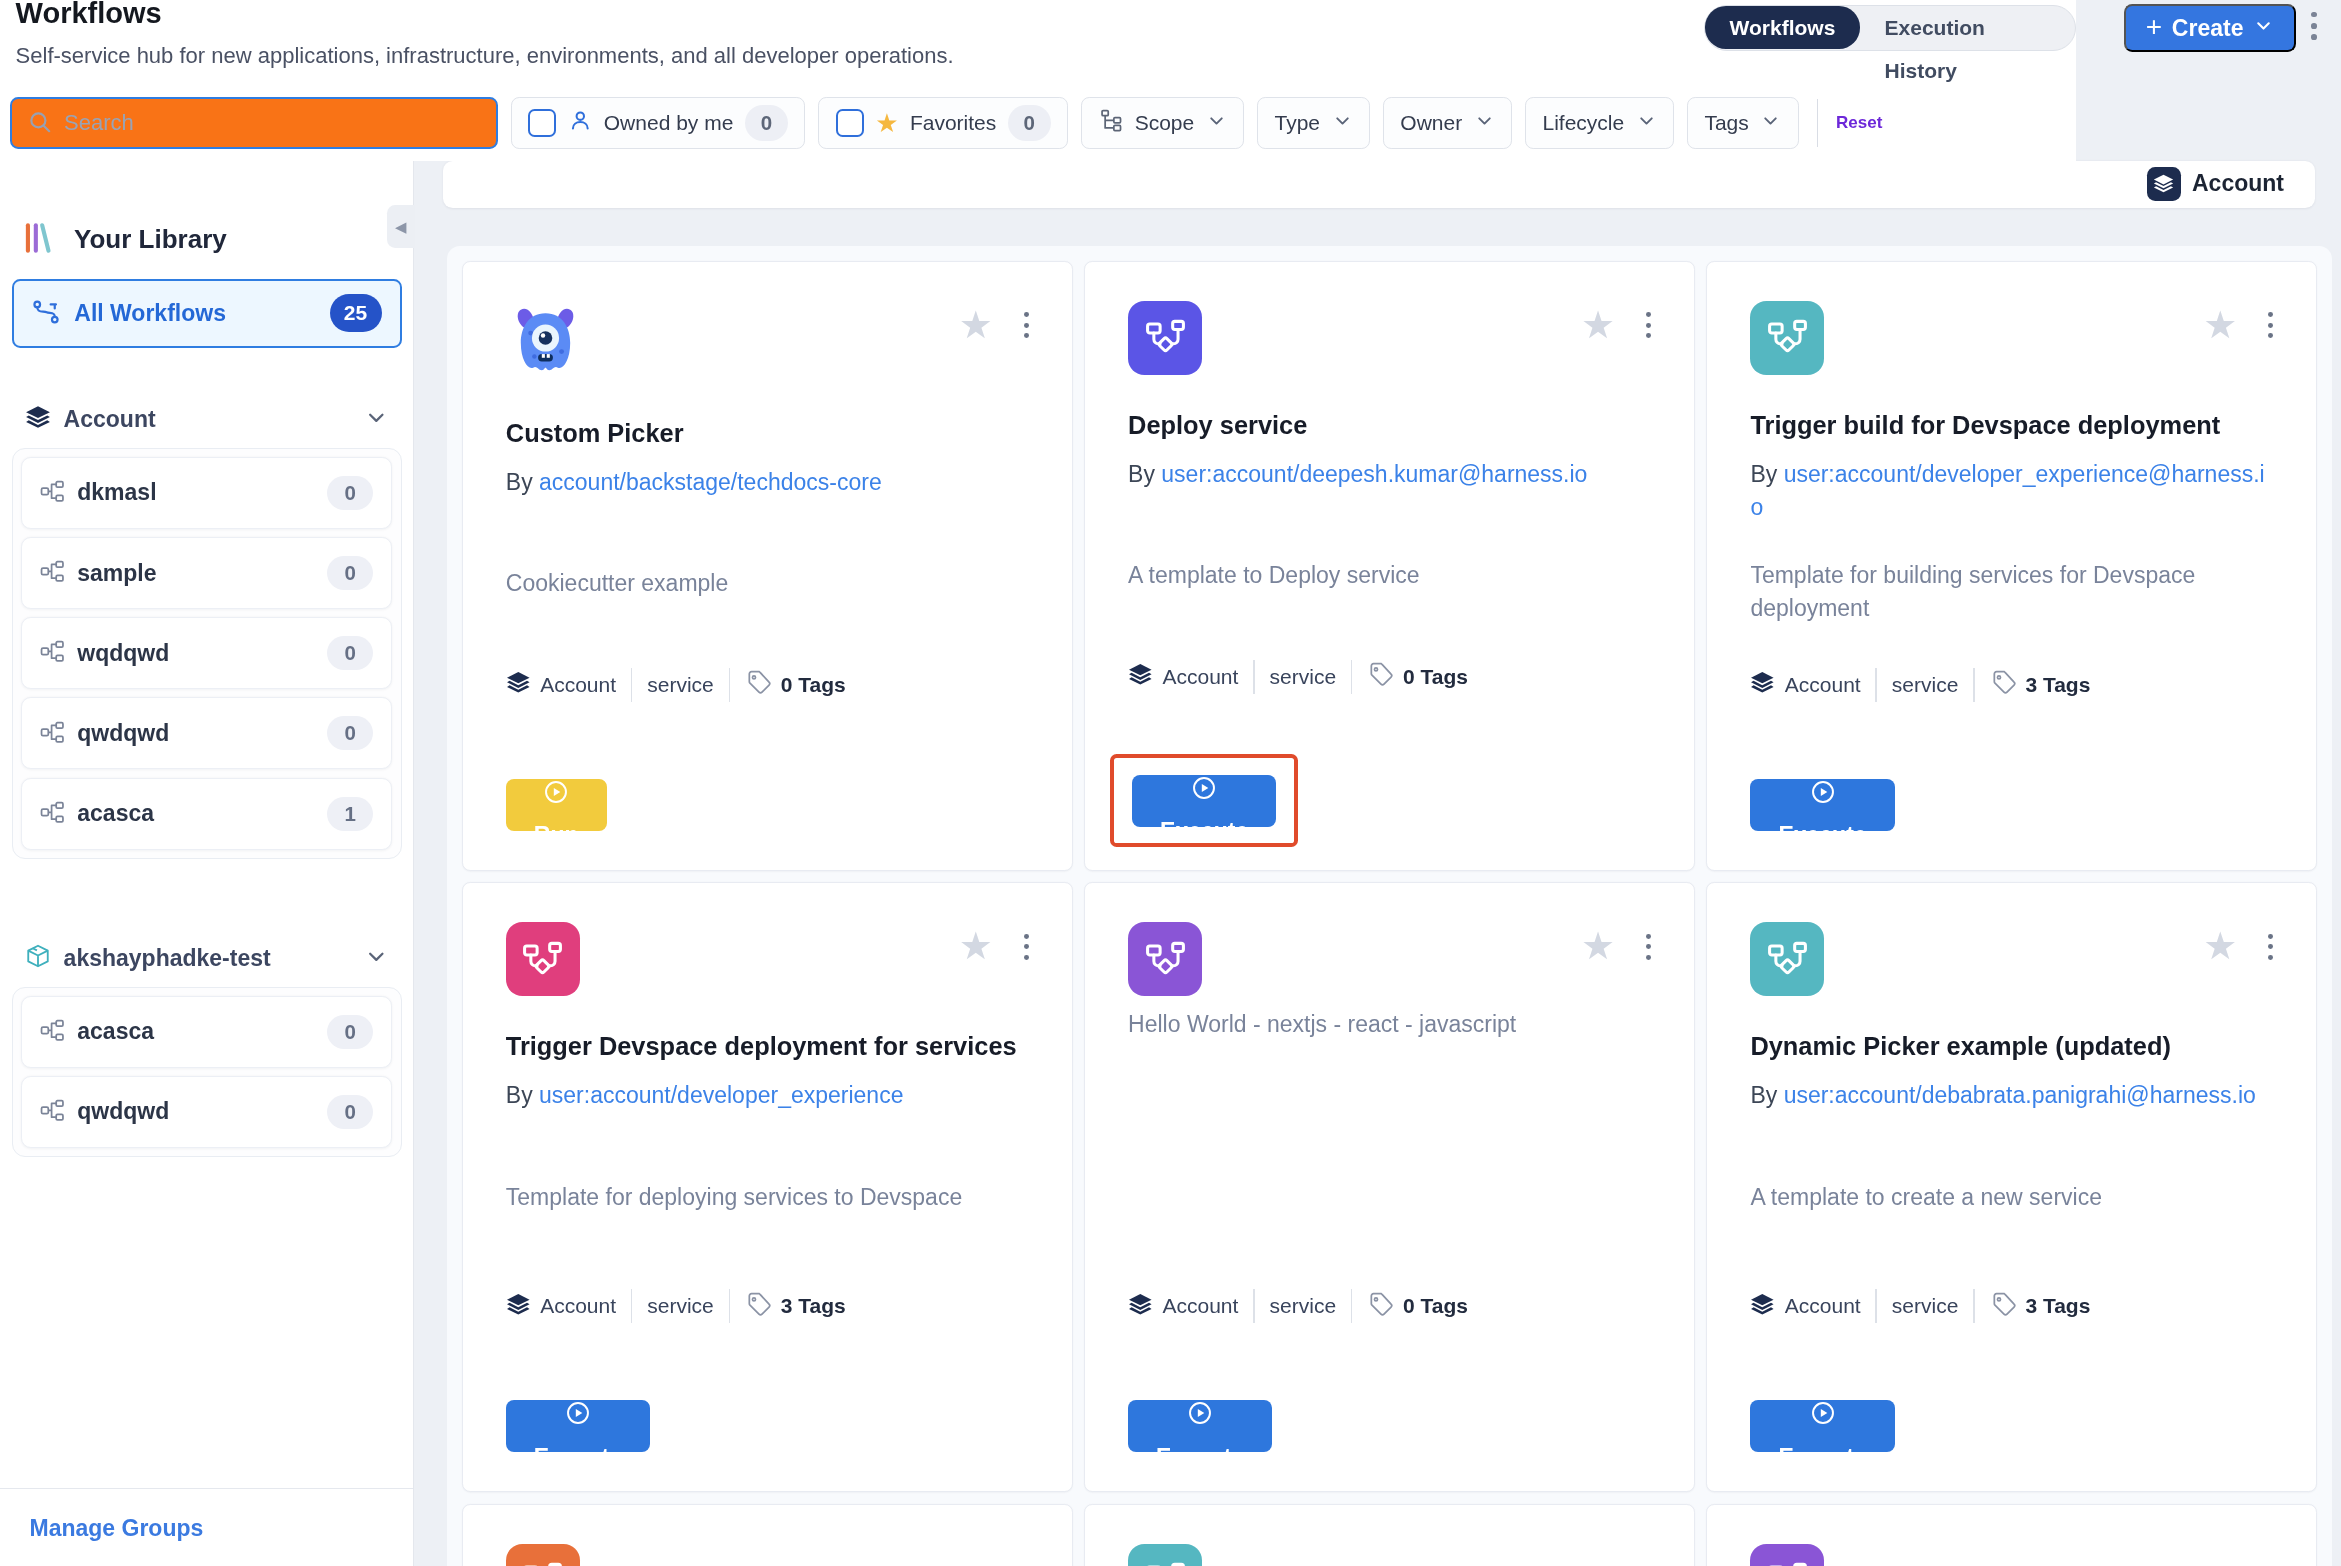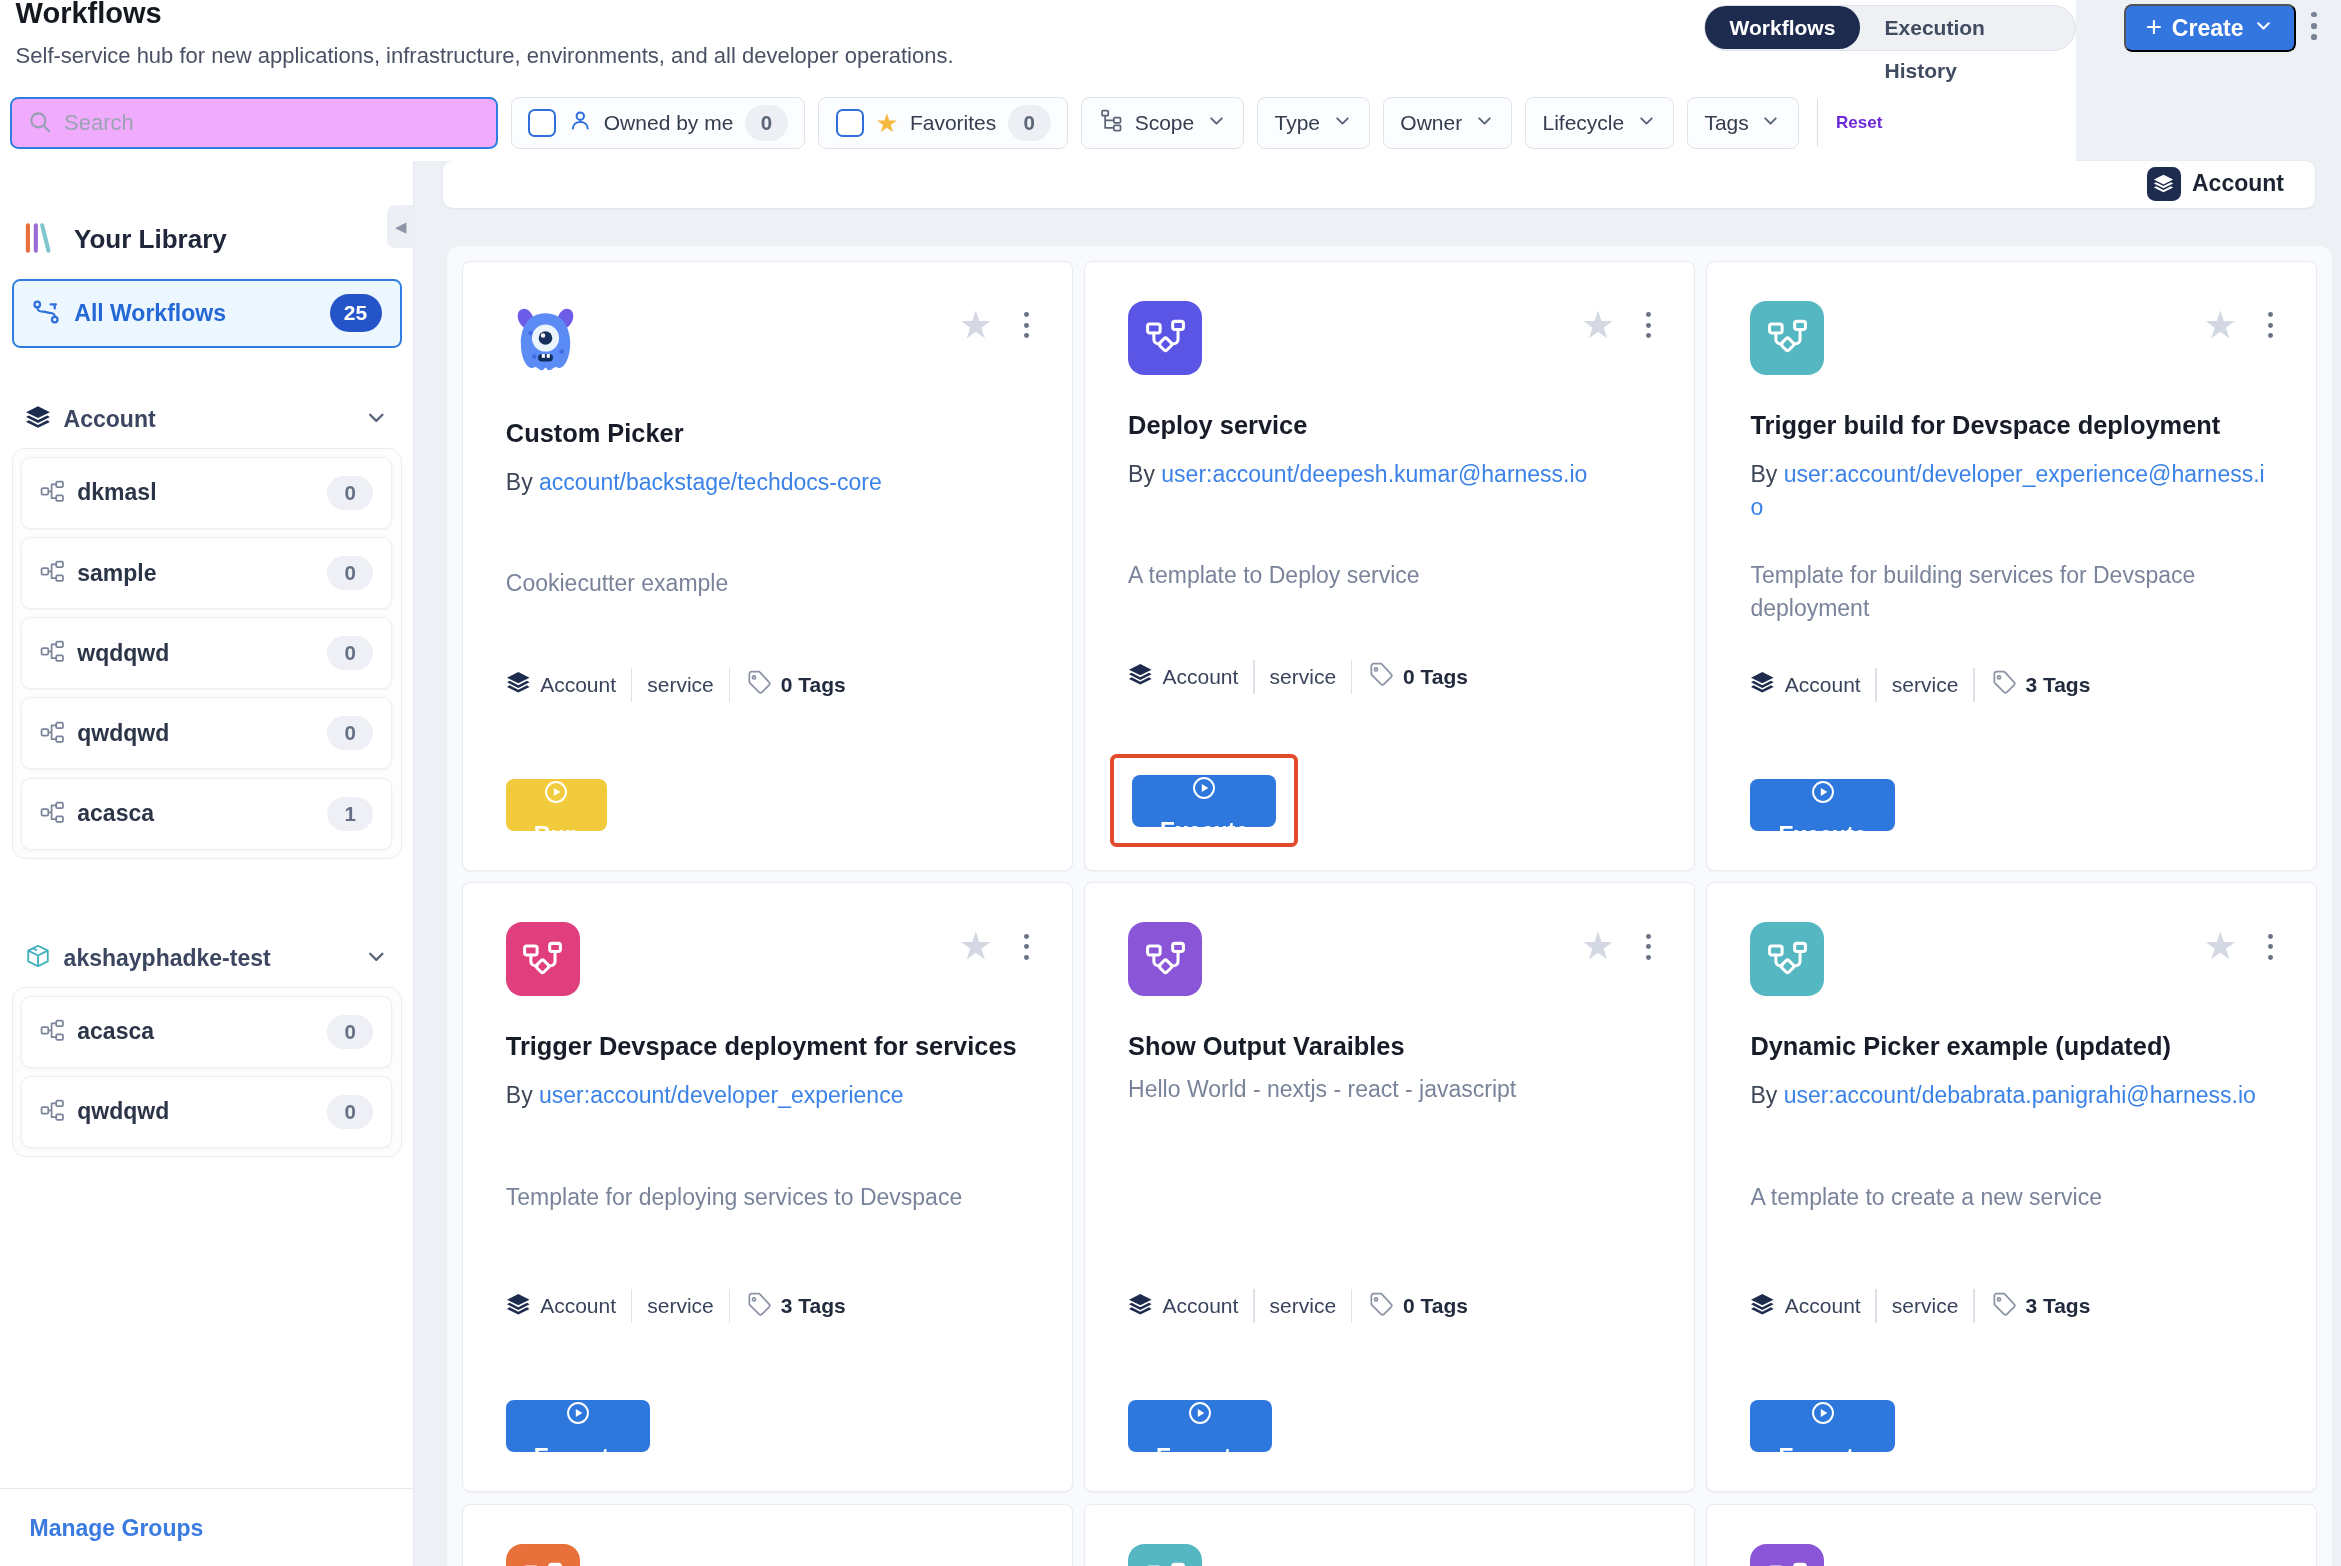--- a/index.html
+++ b/index.html
@@ -17,21 +17,21 @@
   .seg.inactive { color:#414c61; }
   .create-btn { position:absolute; left:2124px; top:4.1px; height:48px; background:#3476e0; border-radius:8.2px;
     display:flex; align-items:center; gap:9.8px; padding:0 19.7px; color:#fff; font-size:23px; font-weight:700; }
   .plus { font-size:28px; font-weight:400; line-height:1; margin-top:-2.5px; }
   .kebab { display:flex; flex-direction:column; gap:5.7px; }
   .kebab i { width:5.7px; height:5.7px; border-radius:50%; background:#7b8496; }
   .kebab-top { position:absolute; left:2311px; top:11.5px; }
 
   
   .filters { position:absolute; left:9.8px; top:97px; display:flex; align-items:center; gap:13px; }
-  .search-box { width:488px; height:52px; border:2.5px solid #2f7de1; border-radius:8.2px; background:#f0abfc;
+  .search-box { width:488px; height:52px; border:2.5px solid #2f7de1; border-radius:8.2px; background:#f97316;
     display:flex; align-items:center; gap:11.5px; padding:0 14.8px; }
   .search-box input { border:none; outline:none; background:transparent; font-size:22px; color:#394357; width:100%;
     font-family:"Liberation Sans", sans-serif; }
   .search-box input::placeholder { color:#9aa3b5; }
   .chip { height:52px; border:1.6px solid #dfe3ea; border-radius:8.2px; background:#fcfdfe;
     display:flex; align-items:center; gap:11.5px; padding:0 16.4px; font-size:21px; color:#343c4e; font-weight:400; }
   .checkbox { width:28px; height:28px; border:2.5px solid #2f6fdb; border-radius:6.6px; background:#fff; }
   .count-badge { min-width:43px; height:36px; border-radius:18px; background:#edeff5; color:#5d6678;
     font-weight:700; font-size:20.5px; display:flex; align-items:center; justify-content:center; padding:0 9.8px; }
   .fav-star { color:#f5b840; font-size:26px; line-height:1; }
@@ -570,21 +570,20 @@
                 <path d="M19 7.5V13a2.5 2.5 0 0 1-2.5 2.5h-1"></path>
               </svg>
             </span>
       <span class="card-star">★</span>
       <span class="kebab card-kebab">
               <i></i>
               <i></i>
               <i></i>
             </span>
     </div>
-    <div class="card-title">Show Output Varaibles</div>
     <div class="desc">Hello World - nextjs - react - javascript</div>
     <div class="meta">
       <span class="pair">
               <span><svg width="24.6" height="24.6" viewBox="0 0 24 24" fill="#1d2c4e">
                   <path d="M12 2L23 7.5 12 13 1 7.5Z"></path>
                   <path d="M3.5 10.5L1 12l11 5.5L23 12l-2.5-1.5L12 14.8Z"></path>
                   <path d="M3.5 15L1 16.5 12 22l11-5.5L20.5 15 12 19.3Z"></path>
                 </svg></span>
               <span>Account</span>
             </span>

